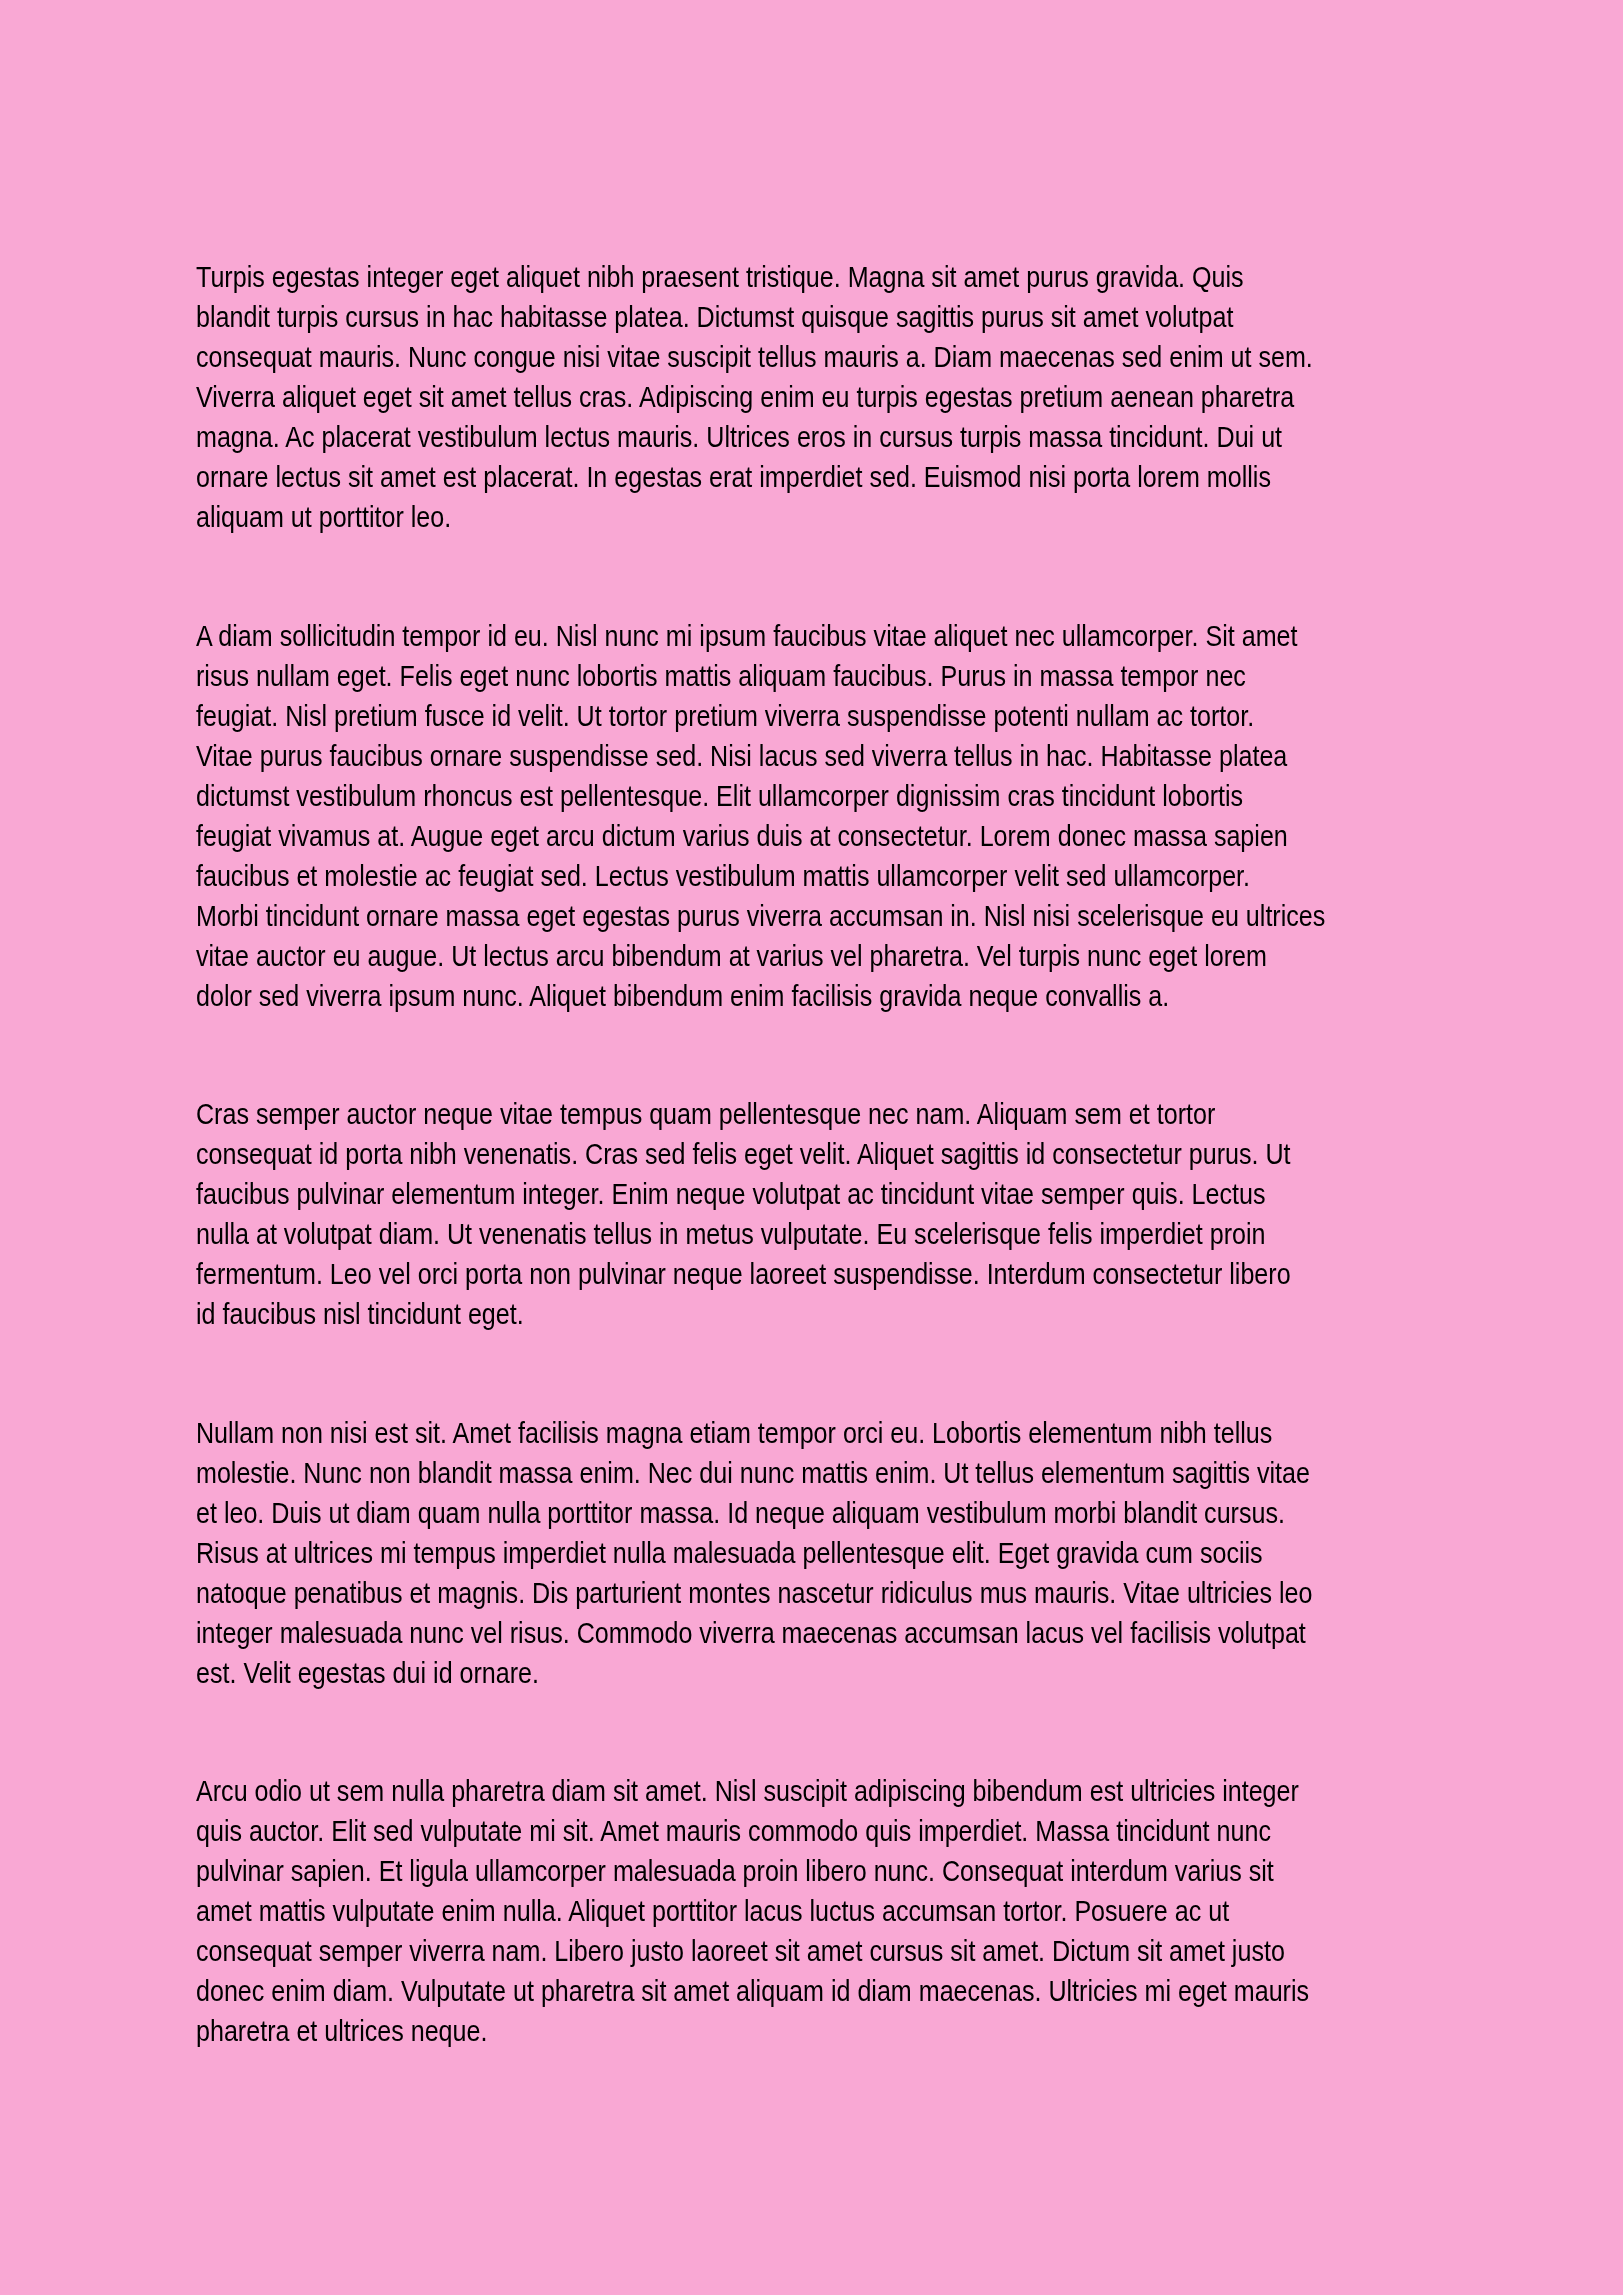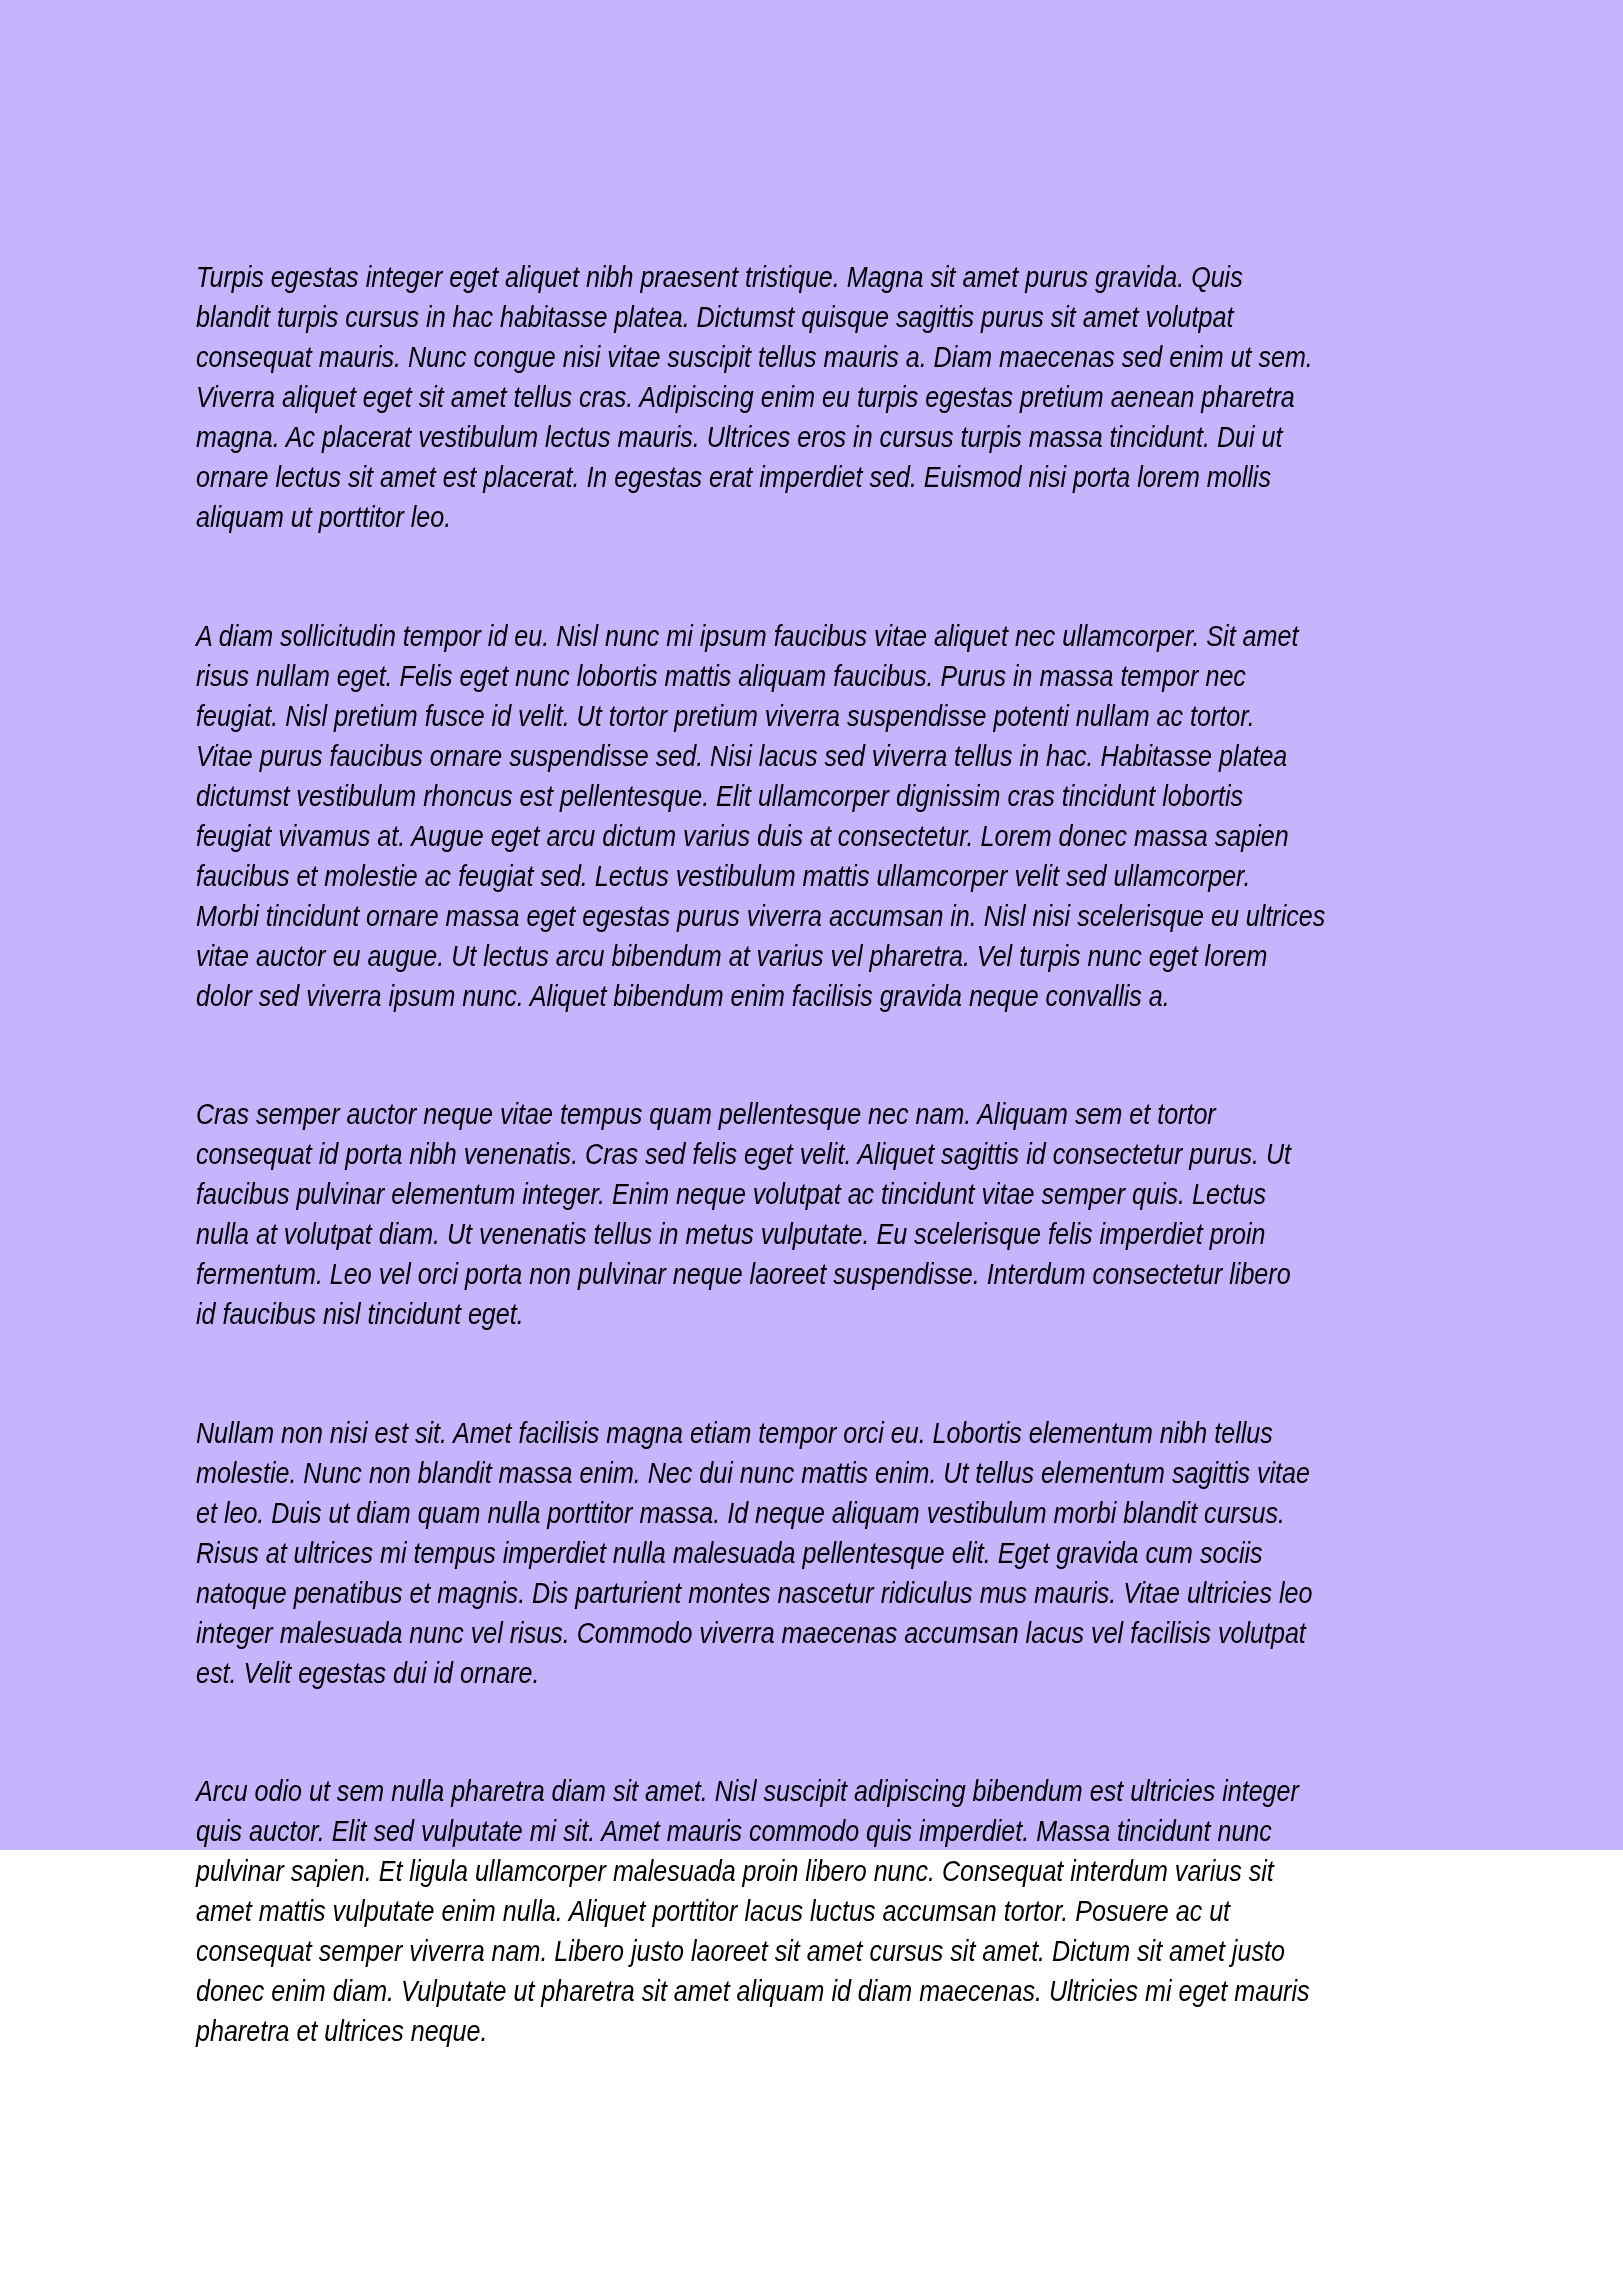--- a/index.html
+++ b/index.html
@@ -13,23 +13,22 @@
       position: relative;
       overflow: hidden;
       font-family: "Liberation Sans", sans-serif;
       color: #000000;
     }
     .page {
       position: absolute;
       left: 0;
       top: 0;
       width: 1623px;
-      height: 1850px;
-      background: #c4b5fd;
-      font-style: italic;
+      height: 2295px;
+      background: #f9a8d4;
     }
     .para {
       position: absolute;
       left: 196px;
       width: 1413px;
       transform: scaleX(0.865);
       transform-origin: 0 0;
     }
     .line {
       display: block;

